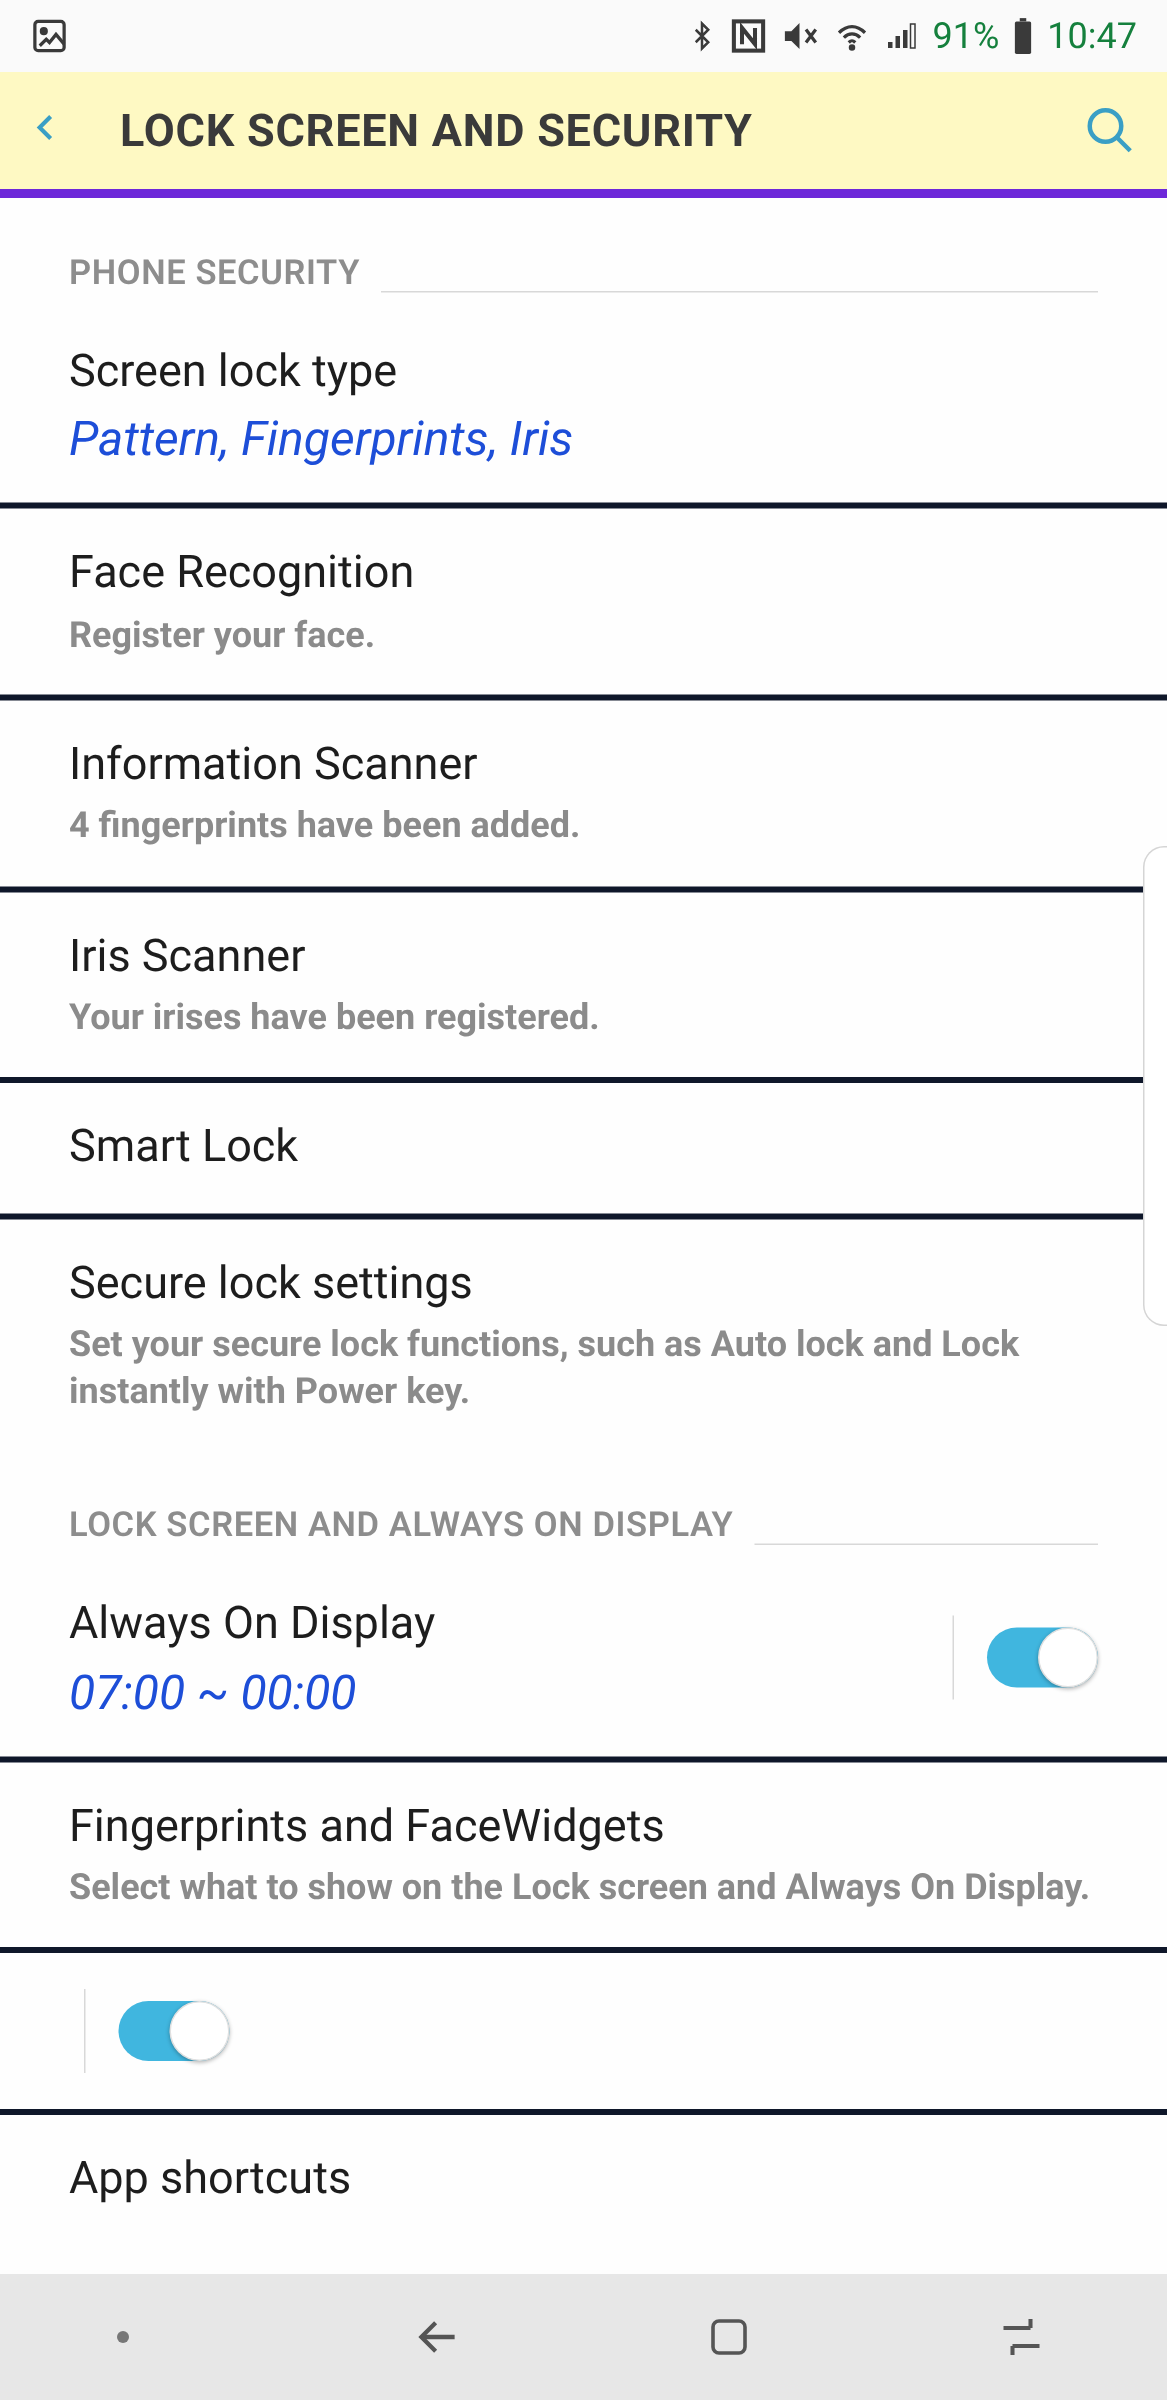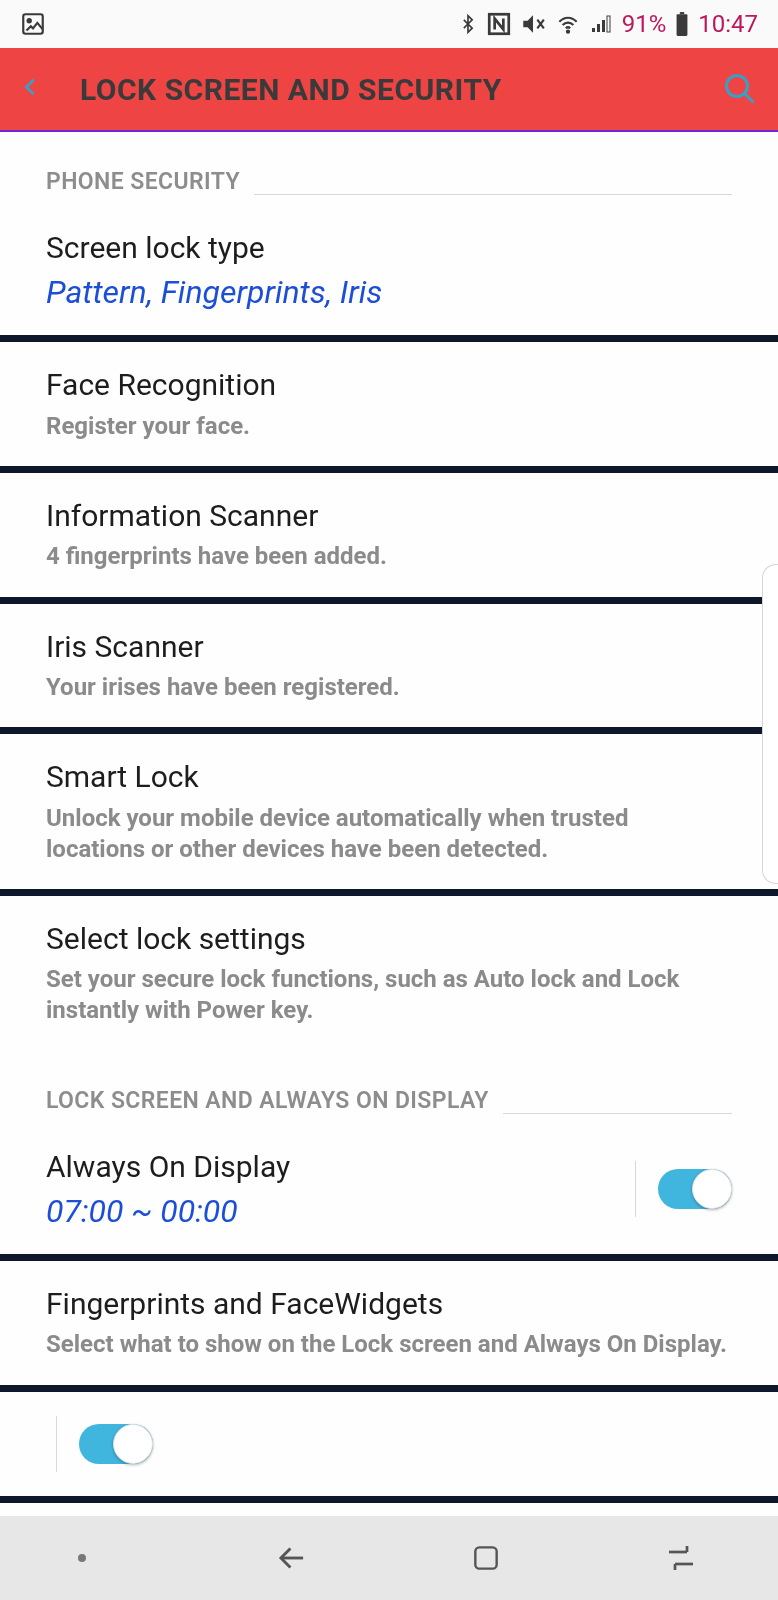--- a/index.html
+++ b/index.html
@@ -1,28 +1,28 @@
 <!DOCTYPE html>
 <html><head>
 <meta charset="utf-8">
 <style>
   * { box-sizing: border-box; margin: 0; padding: 0; }
   html, body { width: 778px; height: 1600px; font-family: -apple-system, "Segoe UI", Roboto, sans-serif; background: #fafafa; overflow: hidden; }
-  .statusbar { height: 48px; background: #fafafa; display: flex; align-items: center; justify-content: space-between; padding: 0 20px; color: #be185d; font-size: 24px; }
+  .statusbar { height: 48px; background: #fafafa; display: flex; align-items: center; justify-content: space-between; padding: 0 20px; color: #15803d; font-size: 24px; }
   .statusbar-left, .statusbar-right { display: flex; align-items: center; gap: 8px; }
   .status-icon { display: inline-flex; align-items: center; }
-  .titlebar { height: 84px; background: #ef4444; display: flex; align-items: center; padding: 0 20px; border-bottom: 2px solid #6d28d9; }
+  .titlebar { height: 84px; background: #fef9c3; display: flex; align-items: center; padding: 0 20px; border-bottom: 6px solid #6d28d9; }
   .titlebar .back { width: 40px; color: #3a9fc5; }
   .titlebar .title { flex: 1; font-size: 30px; font-weight: 700; color: #3a3a3a; letter-spacing: 0.5px; padding-left: 20px; }
   .titlebar .search { width: 40px; color: #3a9fc5; display:flex; justify-content:flex-end; }
   .content { height: calc(1600px - 48px - 84px - 84px); overflow-y: auto; background: #fefefe; position: relative; }
   .section-header { display: flex; align-items: flex-end; padding: 36px 46px 10px 46px; }
   .section-header-label { font-size: 23px; font-weight: 600; color: #8d8d8d; letter-spacing: 0.4px; }
   .section-header-line { flex: 1; height: 1px; background: #d8d8d8; margin-left: 14px; }
-  .row { padding: 24px 46px 24px 46px; border-bottom: 7px solid #0f172a; display: flex; align-items: center; }
+  .row { padding: 24px 46px 24px 46px; border-bottom: 4px solid #0f172a; display: flex; align-items: center; }
   .row-main { flex: 1; }
   .row-title { font-size: 30px; color: #1d1d1d; line-height: 1.28; }
   .row-sub-accent { font-size: 32px; color: #1d4ed8; margin-top: 6px; font-style: italic; }
   .row-sub { font-size: 24px; color: #8b8b8b; margin-top: 6px; line-height: 1.3; font-weight: bold; }
   .toggle-area { display: flex; align-items: center; }
   .toggle-divider { width: 1px; height: 56px; background: #d8d8d8; margin: 0 22px 0 10px; }
   .switch { width: 74px; height: 40px; border-radius: 20px; position: relative; background: #40b6df; }
   .switch .knob { position: absolute; width: 40px; height: 40px; border-radius: 50%; background: #fff; top: 0; right: 0; box-shadow: 0 1px 3px rgba(0,0,0,.3); border:1px solid #e0e0e0; }
   .navbar { height: 84px; background: #e7e7e7; display: flex; align-items: center; justify-content: space-around; color: #555; }
   .nav-btn { width: 120px; display: flex; justify-content: center; align-items: center; }
@@ -132,27 +132,26 @@
   <div class="row">
     <div class="row-main">
       <div class="row-title">Iris Scanner</div>
       <div class="row-sub">Your irises have been registered.</div>
     </div>
   </div>
 
   <div class="row">
     <div class="row-main">
       <div class="row-title">Smart Lock</div>
-      <div class="row-sub">Unlock your mobile device automatically when trusted locations or other devices have been detected.</div>
     </div>
   </div>
 
   <div class="row" style="border-bottom:none;">
     <div class="row-main">
-      <div class="row-title">Select lock settings</div>
+      <div class="row-title">Secure lock settings</div>
       <div class="row-sub">Set your secure lock functions, such as Auto lock and Lock instantly with Power key.</div>
     </div>
   </div>
 
   <div class="section-header">
     <span class="section-header-label">LOCK SCREEN AND ALWAYS ON DISPLAY</span>
     <span class="section-header-line"></span>
   </div>
 
   <div class="row">

